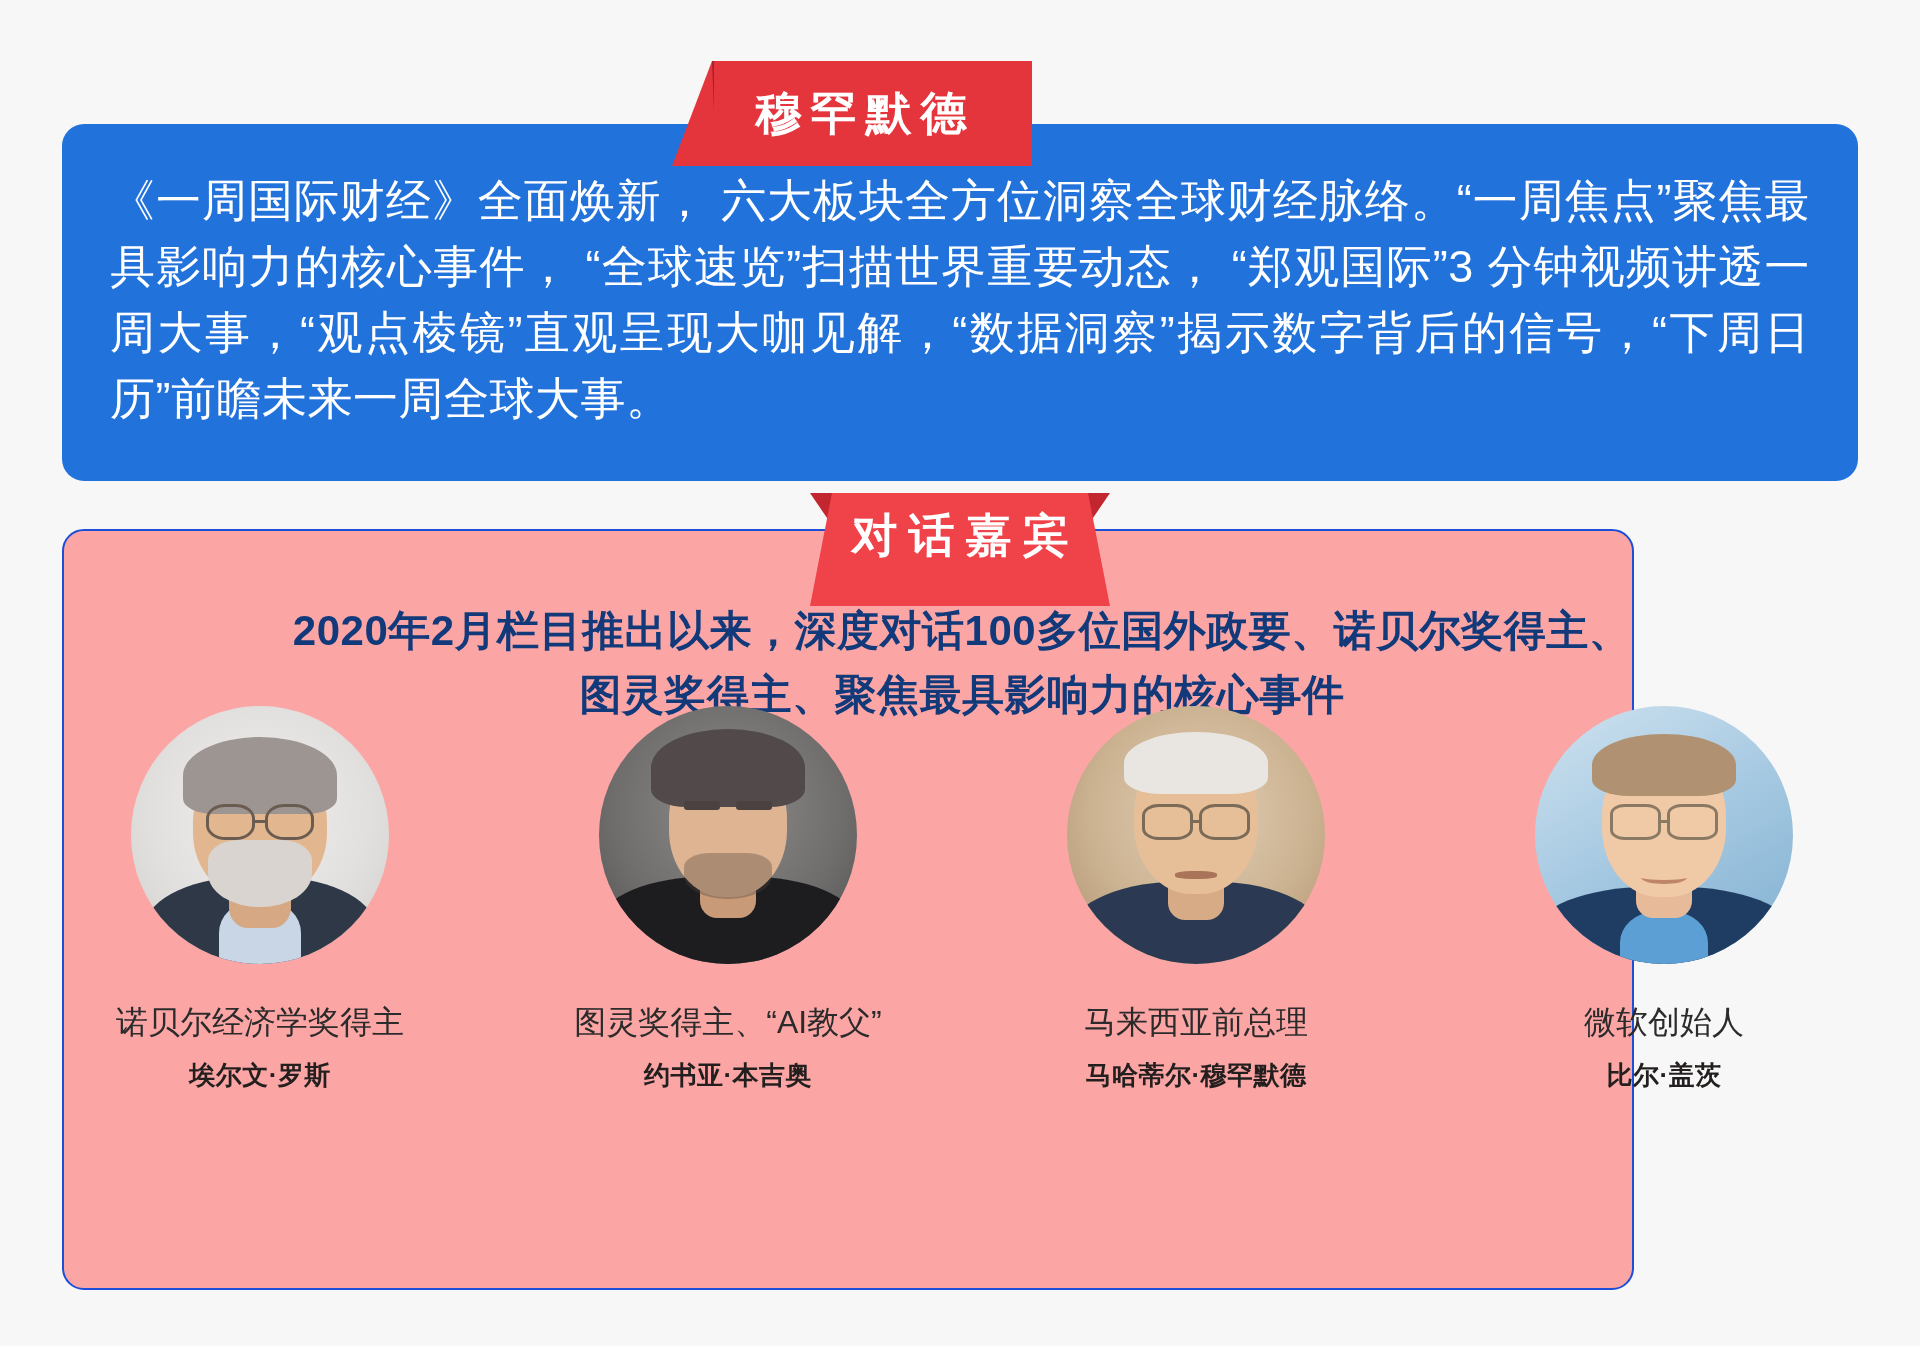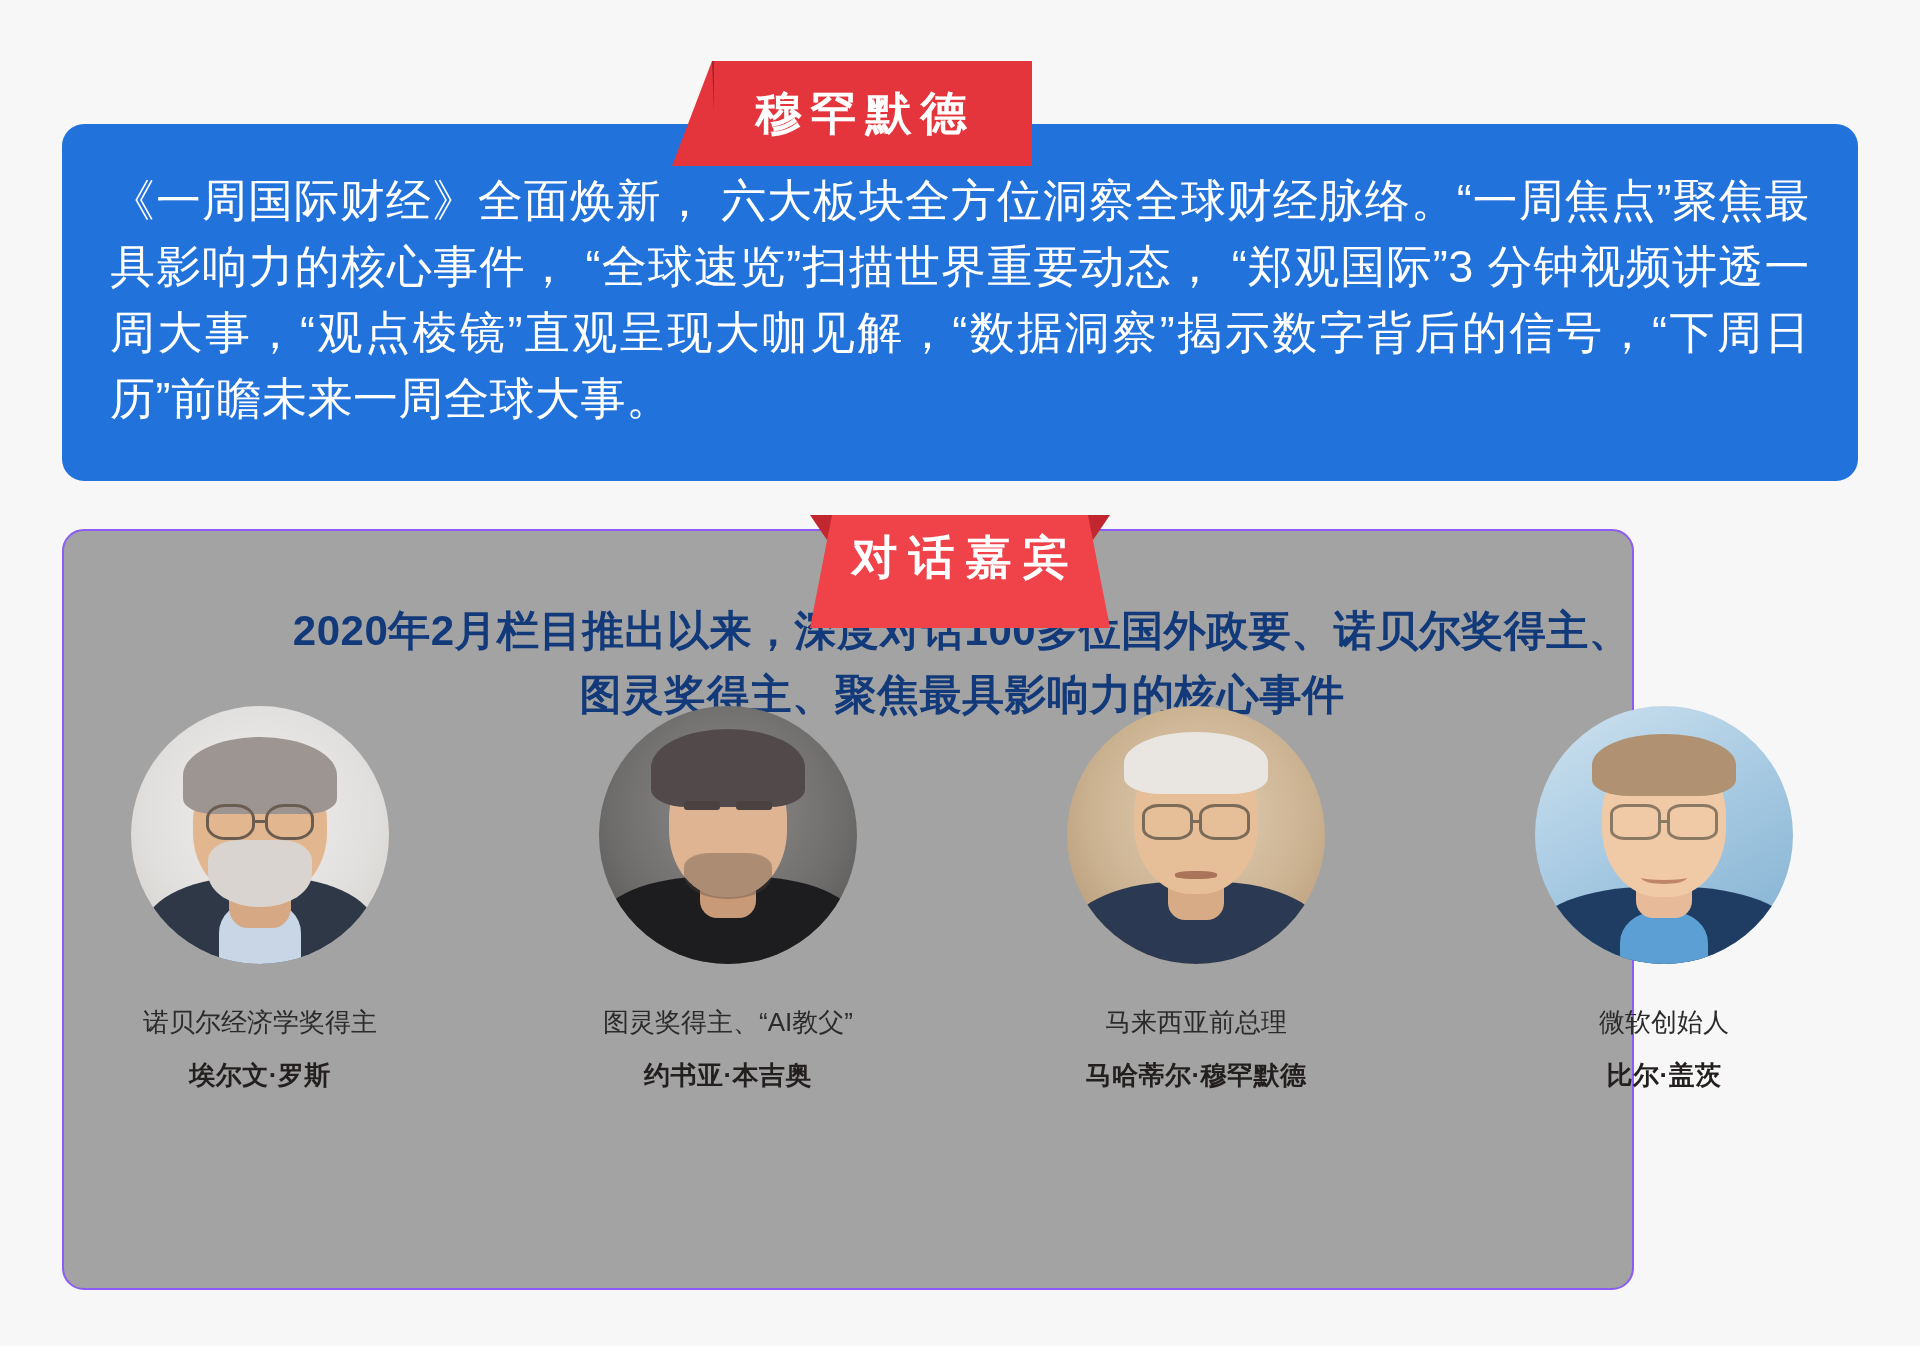--- a/index.html
+++ b/index.html
@@ -93,34 +93,33 @@
     top: 493px;
     width: 1796px;
     height: 800px;
   }
   .guests-card {
     position: absolute;
     left: 0;
     top: 36px;
     width: 1572px;
     height: 761px;
-    background: #a3a3a3;
-    border: 2px solid #8b5cf6;
+    background: #fca5a5;
+    border: 2px solid #1d4ed8;
     border-radius: 22px;
   }
 
   
   .ribbon-b {
     position: absolute;
     left: 748px;
     top: 0px;
     width: 300px;
     height: 86px;
     z-index: 6;
-    margin-top: 22px;
   }
   .ribbon-b .rb-fold-l {
     position: absolute;
     left: 0px;
     top: 0px;
     width: 30px;
     height: 44px;
     background: #c22730;
     clip-path: polygon(0 0, 30px 0, 30px 44px);
   }
@@ -188,21 +187,21 @@
     width: 258px;
     height: 258px;
     border-radius: 50%;
     overflow: hidden;
     position: relative;
   }
   .avatar .face { position: absolute; inset: 0; }
 
   .guest-title {
     margin-top: 38px;
-    font-size: 26px;
+    font-size: 32px;
     color: #2b2b2b;
     line-height: 40px;
     white-space: nowrap;
     font-weight: 400;
   }
   .guest-name {
     margin-top: 11px;
     font-size: 26px;
     color: #231f1e;
     font-weight: 700;

